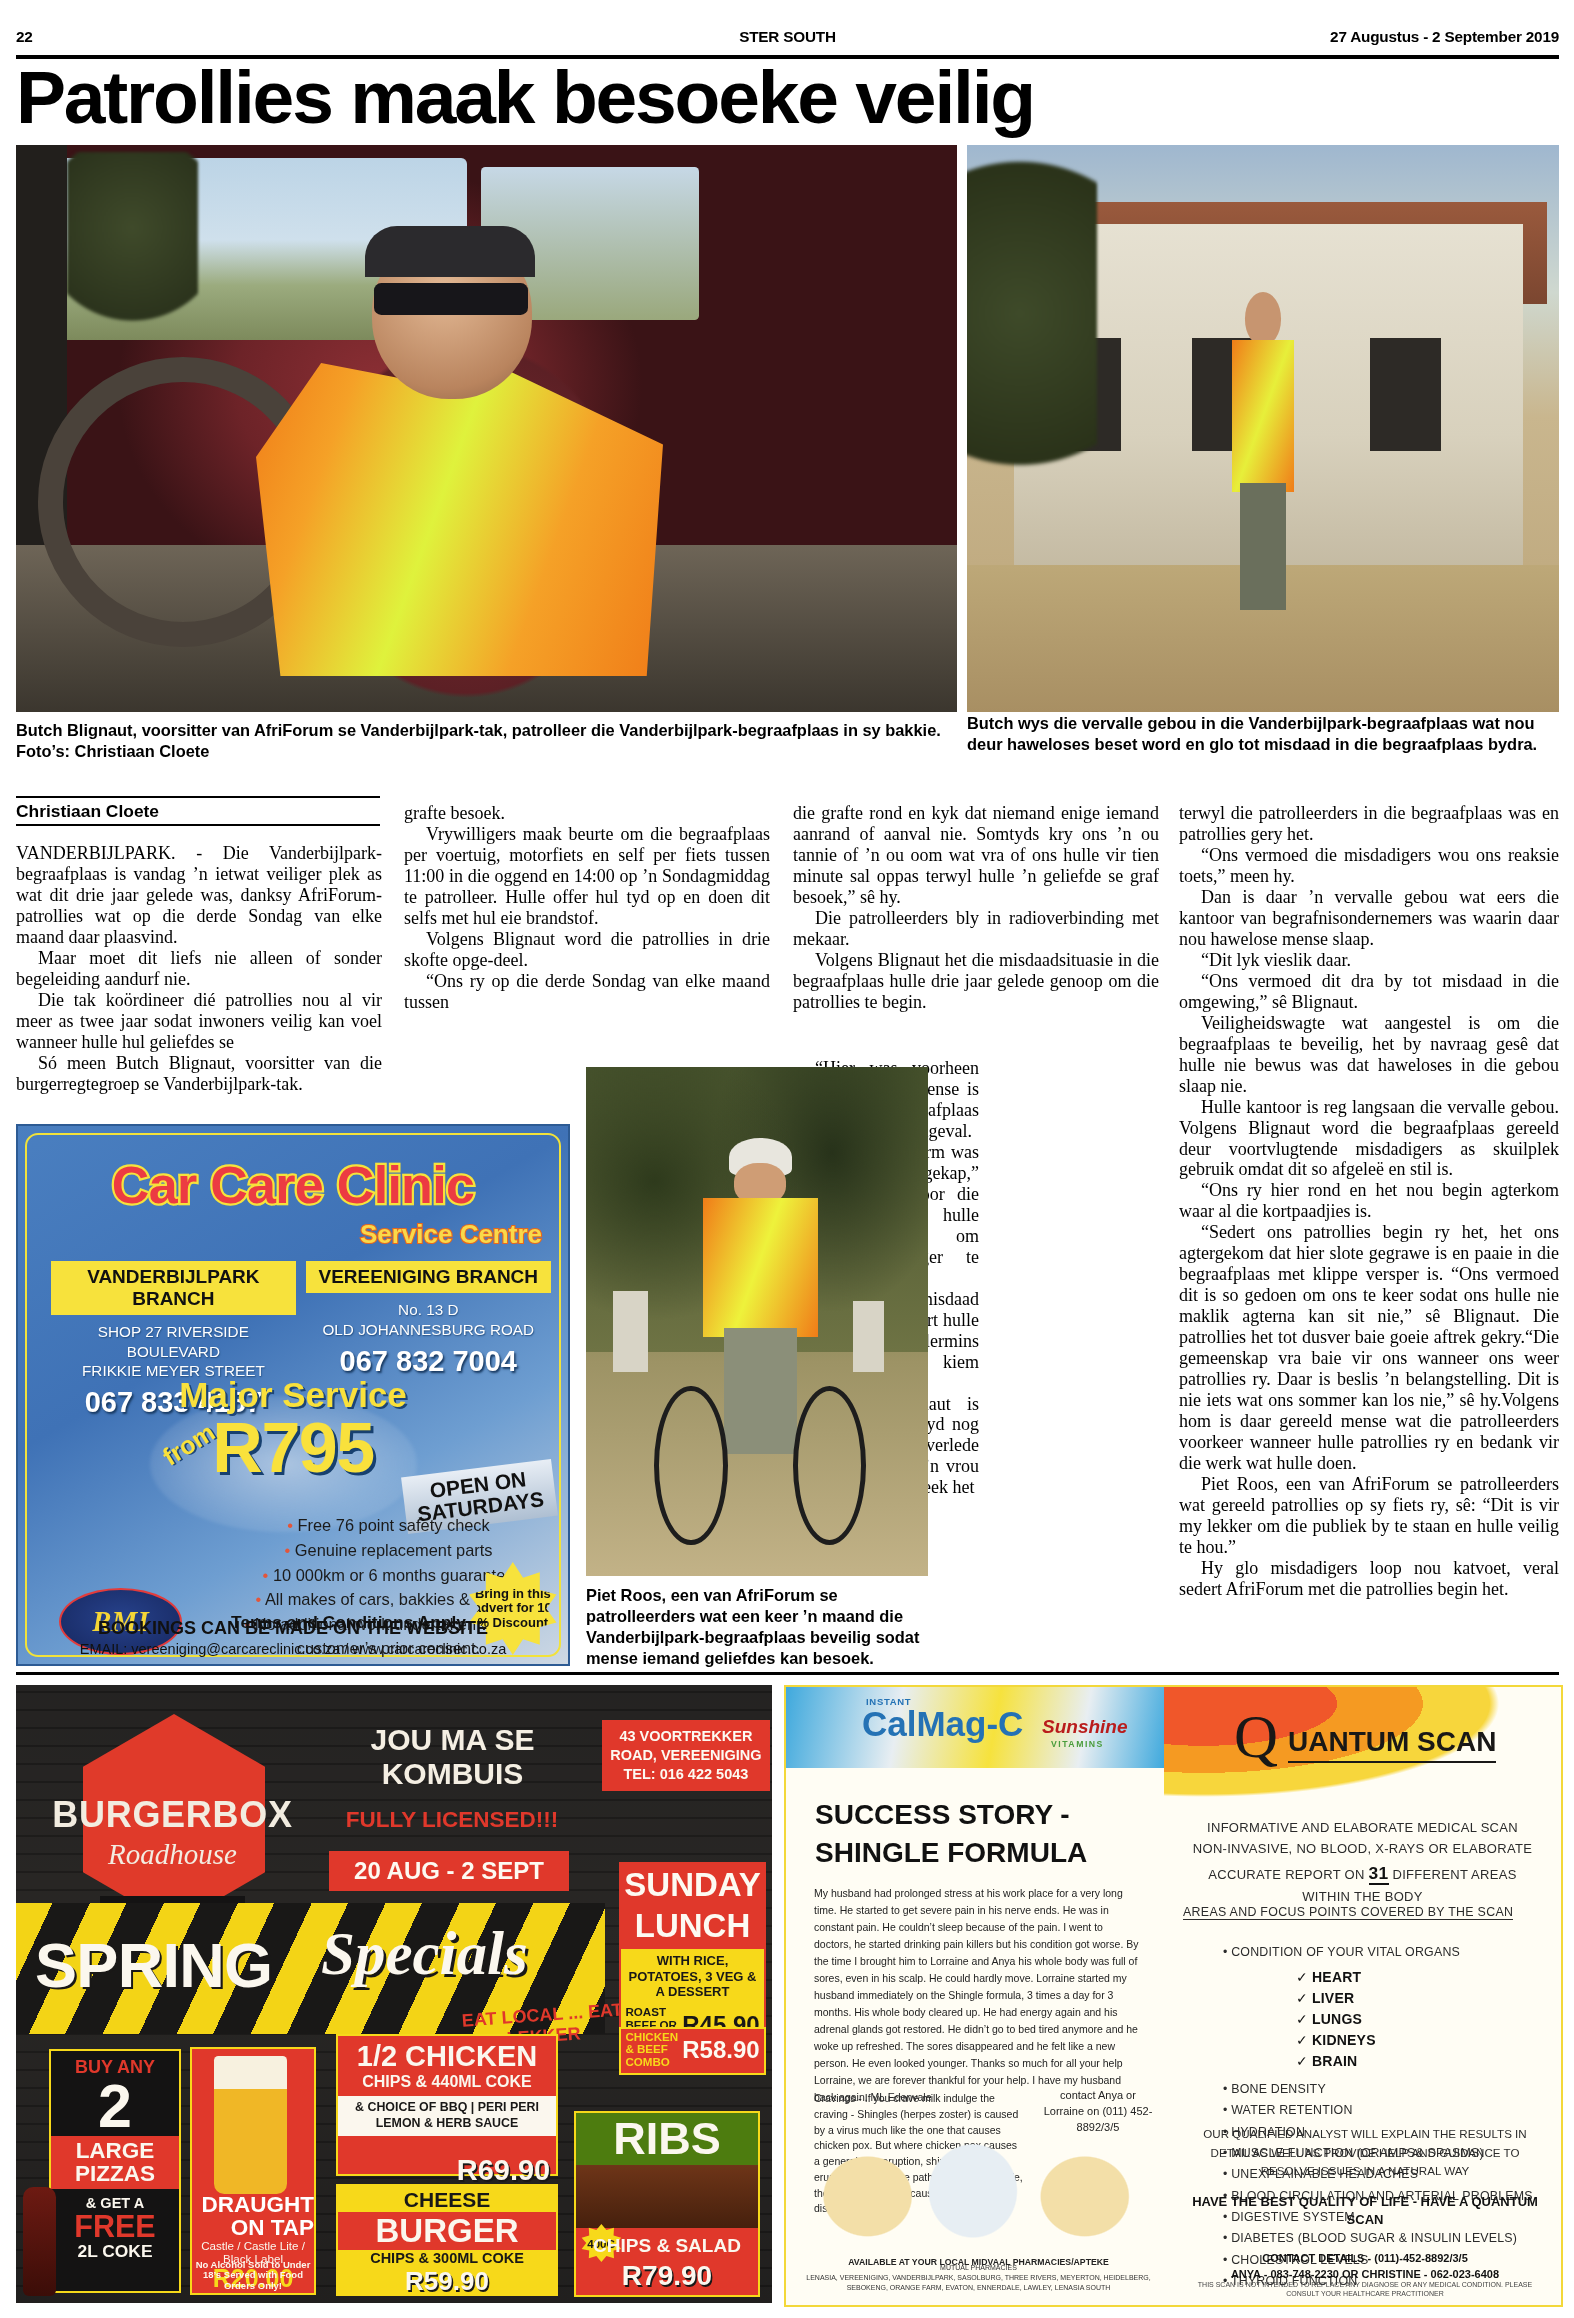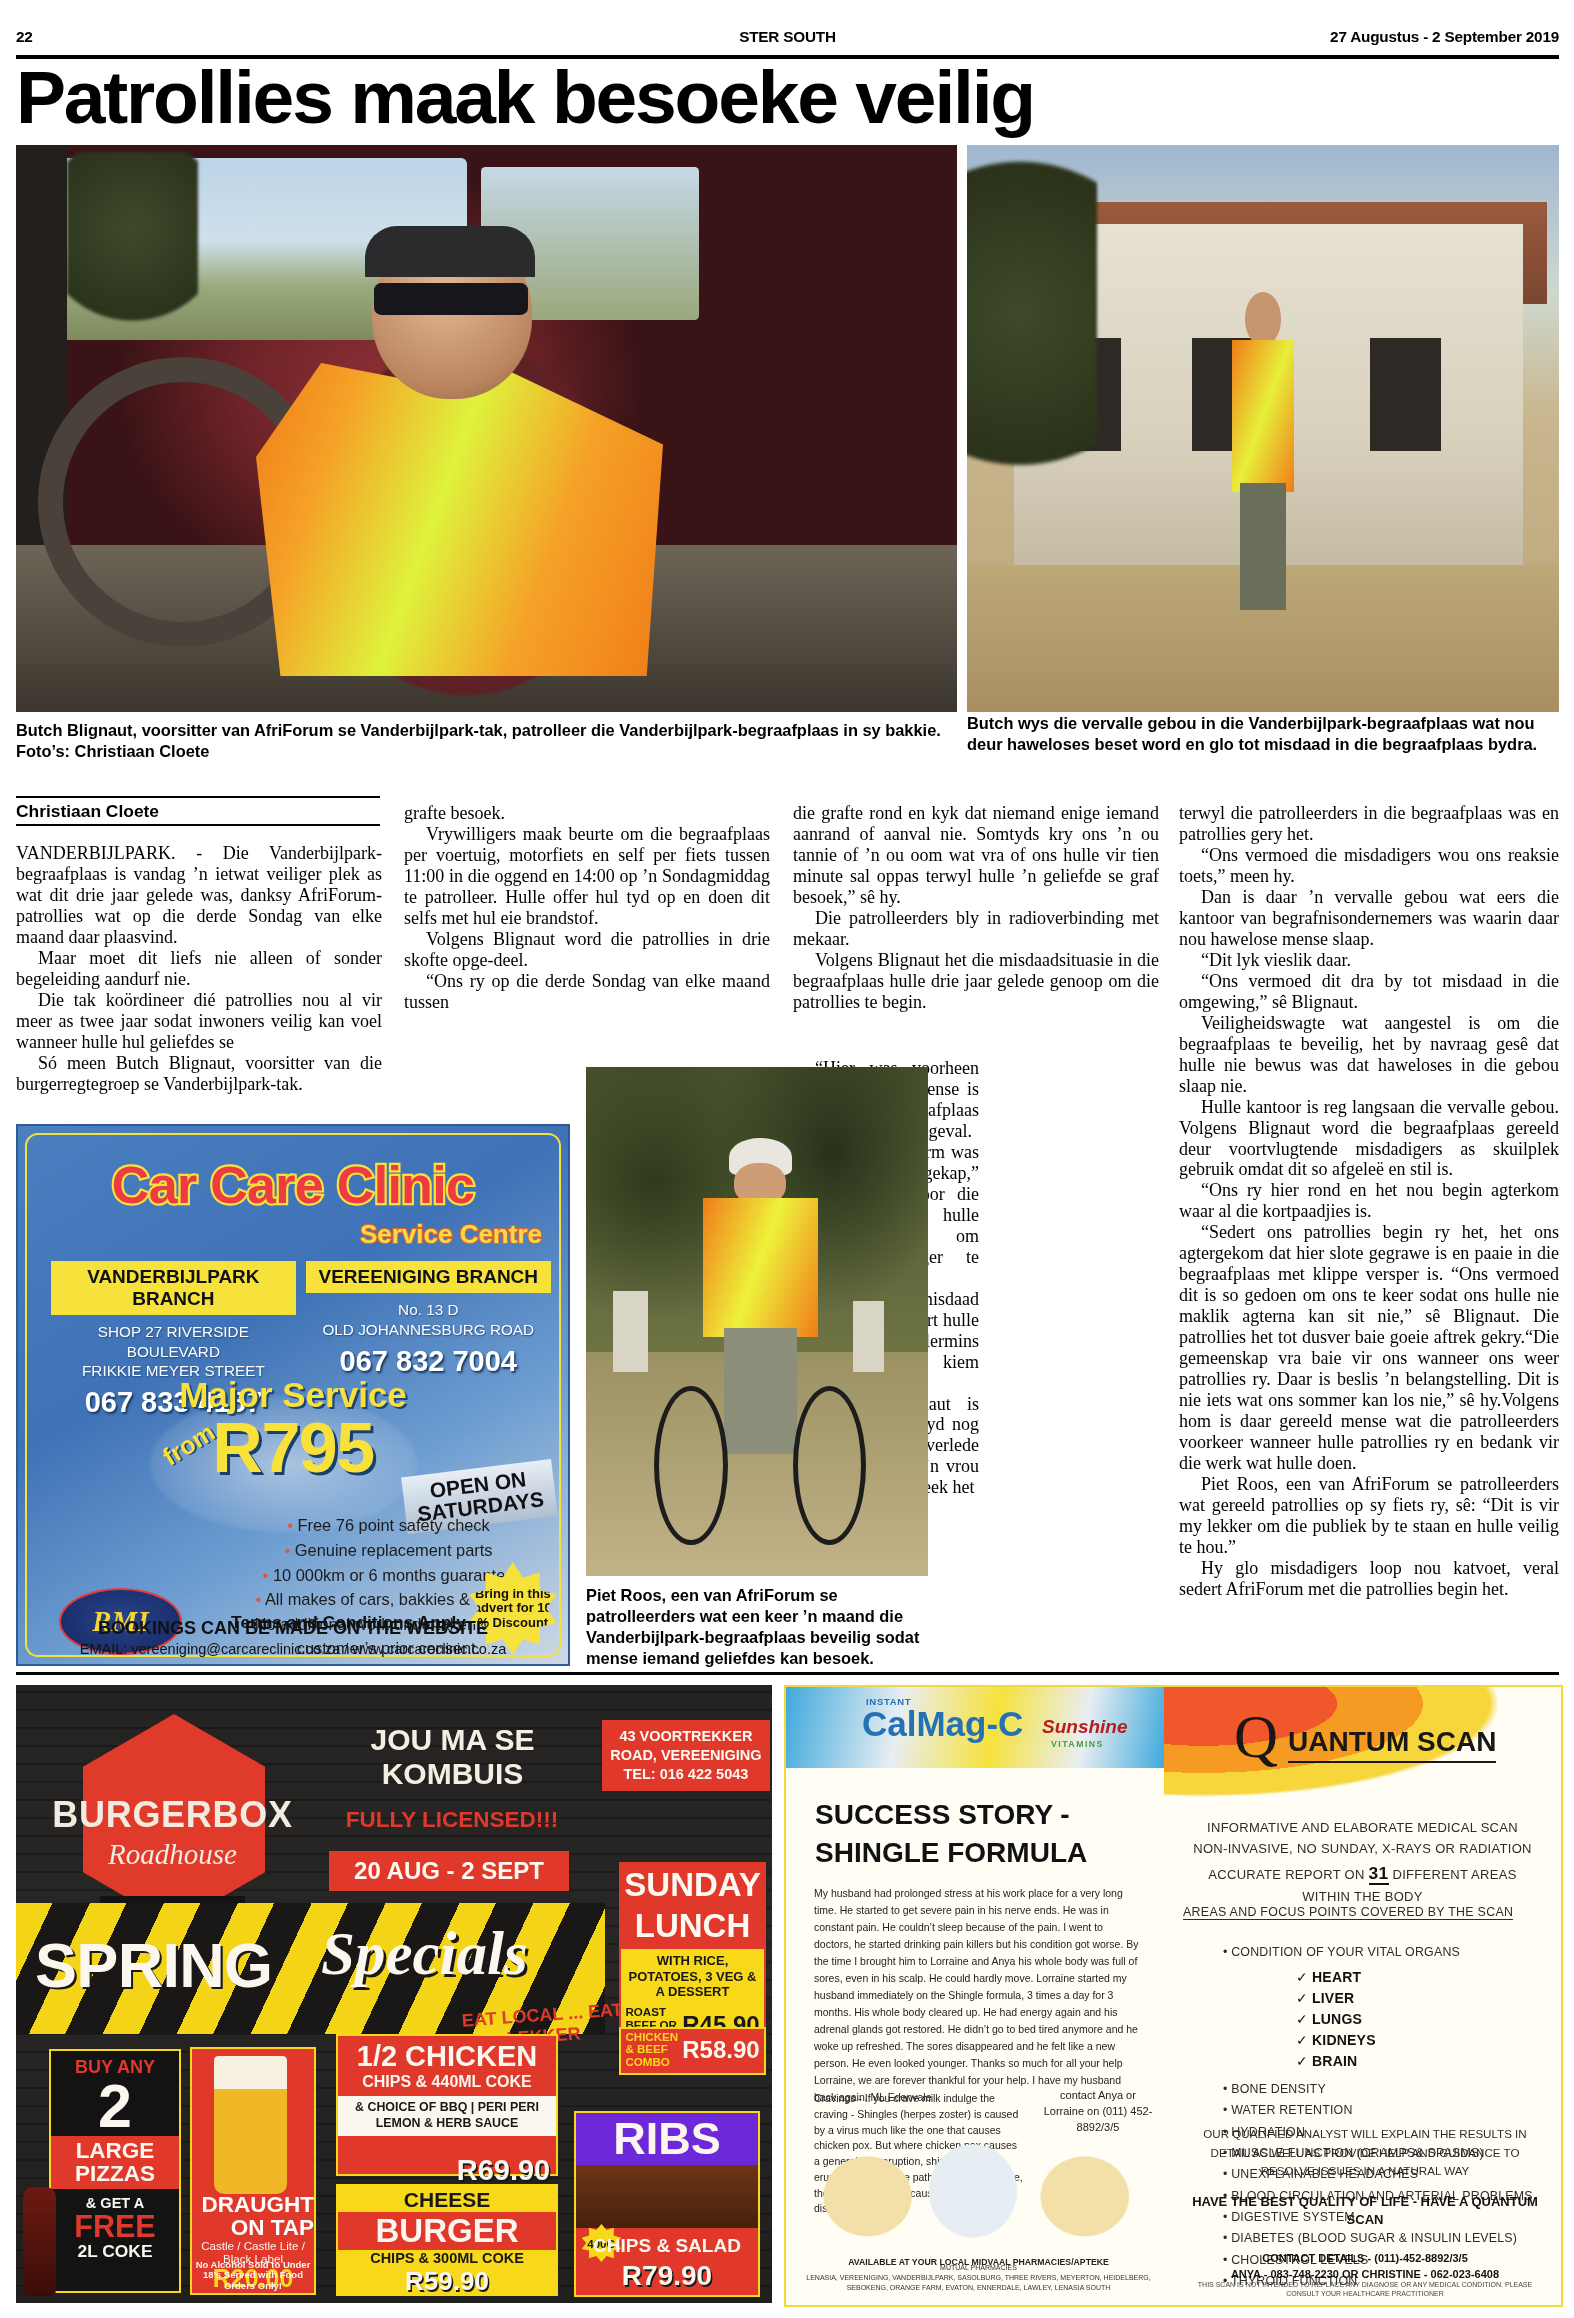--- a/index.html
+++ b/index.html
@@ -260,21 +260,21 @@
   .bb-cheese{position:absolute;left:320px;top:499px;width:218px;height:108px;background:#f7d91a;border:2.2px solid #f7d91a;}
   .bb-cheese .t1{text-align:center;font-family:"Liberation Sans",sans-serif;font-weight:bold;
                  font-size:21px;color:#191817;padding-top:1.5px;}
   .bb-cheese .t2{background:#e0382b;text-align:center;font-family:"Liberation Sans",sans-serif;
                  font-weight:bold;font-size:33px;color:#fbf7ee;}
   .bb-cheese .t3{text-align:center;font-family:"Liberation Sans",sans-serif;font-weight:bold;
                  font-size:14.5px;color:#191817;}
   .bb-cheese .t4{text-align:center;font-family:"Liberation Sans",sans-serif;font-weight:bold;
                  font-size:26px;color:#fbf7ee;text-shadow:1.5px 1.5px 0 #191817;}
   .bb-ribs{position:absolute;left:558px;top:426px;width:182px;height:182px;background:#e0382b;border:2.2px solid #f7d91a;}
-  .bb-ribs .t1{background:#6d28d9;text-align:center;font-family:"Liberation Sans",sans-serif;
+  .bb-ribs .t1{background:#4d7c0f;text-align:center;font-family:"Liberation Sans",sans-serif;
                font-weight:bold;font-size:45px;color:#fbf7ee;}
   .bb-ribs .meat{height:63px;background:linear-gradient(180deg,#6e3518,#46200d);}
   .bb-ribs .g{position:absolute;left:4.4px;top:111px;background:#f7d91a;width:42px;height:38px;
     clip-path:polygon(50% 0%,62% 16%,80% 10%,79% 30%,97% 36%,86% 50%,97% 66%,79% 70%,80% 90%,62% 84%,50% 100%,38% 84%,20% 90%,21% 70%,3% 66%,14% 50%,3% 36%,21% 30%,20% 10%,38% 16%);
     display:flex;align-items:center;justify-content:center;
     font-family:"Liberation Sans",sans-serif;font-weight:bold;font-size:11.6px;color:#191817;}
   .bb-ribs .t2{position:absolute;left:0;right:0;bottom:38px;text-align:center;
                font-family:"Liberation Sans",sans-serif;font-weight:bold;font-size:19px;color:#fbf7ee;}
   .bb-ribs .t3{position:absolute;left:0;right:0;bottom:2.9px;text-align:center;
                font-family:"Liberation Sans",sans-serif;font-weight:bold;font-size:28px;color:#fbf7ee;
@@ -591,21 +591,21 @@
         <div>LENASIA, VEREENIGING, VANDERBIJLPARK, SASOLBURG, THREE RIVERS, MEYERTON, HEIDELBERG, SEBOKENG, ORANGE FARM, EVATON, ENNERDALE, LAWLEY, LENASIA SOUTH</div>
       </div>
     </div>
 
     <div class="qs-right">
       <div class="qs-swoosh"></div>
       <div class="qs-q">Q</div>
       <div class="qs-qs">UANTUM SCAN</div>
       <div class="qs-desc">
         <span>INFORMATIVE AND ELABORATE MEDICAL SCAN</span><br>
-        <span>NON-INVASIVE, NO SUNDAY, X-RAYS OR RADIATION</span><br>
+        <span>NON-INVASIVE, NO BLOOD, X-RAYS OR ELABORATE</span><br>
         <span>ACCURATE REPORT ON</span>
         <b>31</b>
         <span>DIFFERENT AREAS</span><br>
         <span>WITHIN THE BODY</span>
       </div>
       <div class="qs-areas">AREAS AND FOCUS POINTS COVERED BY THE SCAN</div>
       <ul class="qs-list">
         <li>CONDITION OF YOUR VITAL ORGANS</li>
         <ul class="qs-organs">
           <li>HEART</li>

